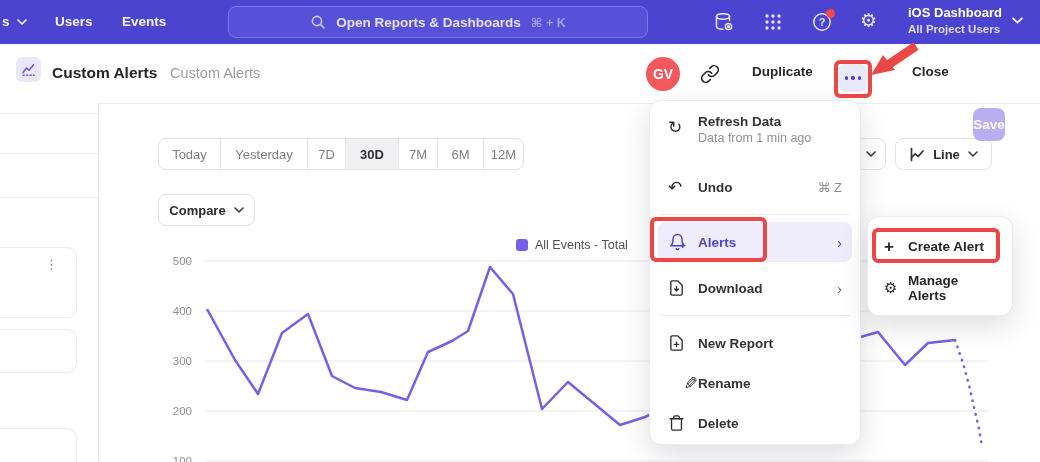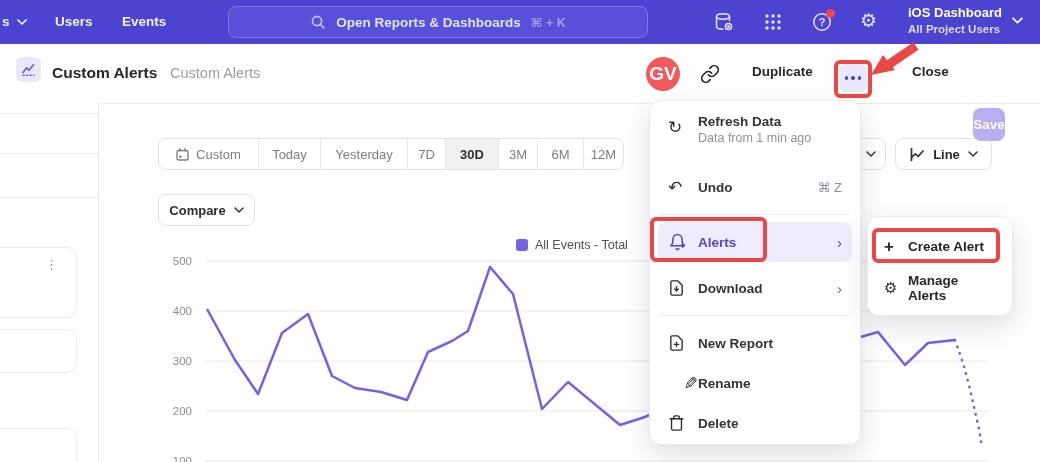--- a/index.html
+++ b/index.html
@@ -28,21 +28,21 @@
   .proj-chev { position:absolute; left:1012px; top:17px; }
 
   
   .header { position:absolute; left:0; top:44px; width:1040px; height:60px; background:#fff; z-index:5; }
   .header .hborder { position:absolute; left:98px; bottom:0; width:942px; height:1px; background:#ececf0; }
   .report-icon { position:absolute; left:16px; top:13px; width:25px; height:25px;
     background:var(--chip-bg,#eae9fb); border-radius:6px; display:flex; align-items:center; justify-content:center; }
   .h-title { position:absolute; left:52px; top:20px; font-size:15.5px; font-weight:700; color:#26262b; }
   .h-crumb { position:absolute; left:170px; top:21px; font-size:14.5px; color:#9b9ba4; }
   .avatar { position:absolute; left:646px; top:13px; width:34px; height:34px; border-radius:50%;
-    background:var(--avatar-bg,#f2585c); color:#fff; font-size:19px; font-weight:700;
+    background:var(--avatar-bg,#f2585c); color:#fff; font-size:14px; font-weight:700;
     display:flex; align-items:center; justify-content:center; cursor:pointer; }
   .link-btn { position:absolute; left:700px; top:20px; cursor:pointer; }
   .txt-btn { position:absolute; top:20px; font-size:13.5px; font-weight:600; color:#26262b; cursor:pointer; }
   .more-btn { position:absolute; left:839px; top:64px; width:28px; height:28px; border-radius:7px;
     background:var(--chip-bg,#eae9fb); display:flex; align-items:center; justify-content:center; gap:3px; cursor:pointer; z-index:5; }
   .more-btn i { width:3.5px; height:3.5px; border-radius:50%; background:var(--chip-dot,#4a44d0); }
   .h-div { position:absolute; left:886px; top:66px; width:1px; height:26px; background:#e8e8ec; }
   .save-btn { position:absolute; left:973px; top:64px; width:32px; height:33px; border-radius:8px;
     background:var(--save-bg,#b9aef2); color:#fdfdff; font-size:13.5px; font-weight:600;
     display:flex; align-items:center; justify-content:center; cursor:pointer; }
@@ -137,42 +137,34 @@
   <div class="rail-line" style="top:113px"></div>
   <div class="rail-line" style="top:153px"></div>
   <div class="rail-line" style="top:197px"></div>
   <div class="rail-card" style="top:247px;height:71px">
     <span class="kebab">⋮</span>
   </div>
   <div class="rail-card" style="top:329px;height:44px"></div>
   <div class="rail-card" style="top:428px;height:44px"></div>
 
   <div class="seg-wrap" id="seg-wrap">
-      <div class="seg" style="width: 100px;">
-        <svg width="13" height="13" viewBox="0 0 13 13">
-          <rect x="1" y="2.5" width="11" height="9.5" rx="1.8" fill="none" stroke="#7d7d86" stroke-width="1.4"></rect>
-          <path d="M3.8 0.8 V3 M9.2 0.8 V3" stroke="#7d7d86" stroke-width="1.4" stroke-linecap="round"></path>
-          <rect x="3.2" y="7.6" width="2.2" height="2.2" fill="#7d7d86"></rect>
-        </svg>
-        <span>Custom</span>
-      </div>
       <div class="seg" style="width: 62px;">
         <span>Today</span>
       </div>
       <div class="seg" style="width: 87px;">
         <span>Yesterday</span>
       </div>
       <div class="seg" style="width: 38px;">
         <span>7D</span>
       </div>
       <div class="seg sel" style="width: 53px;">
         <span>30D</span>
       </div>
       <div class="seg" style="width: 39px;">
-        <span>3M</span>
+        <span>7M</span>
       </div>
       <div class="seg" style="width: 46px;">
         <span>6M</span>
       </div>
       <div class="seg" style="width: 39px;">
         <span>12M</span>
       </div>
     </div>
   <div class="pill compare-btn">
     <span>Compare</span>

